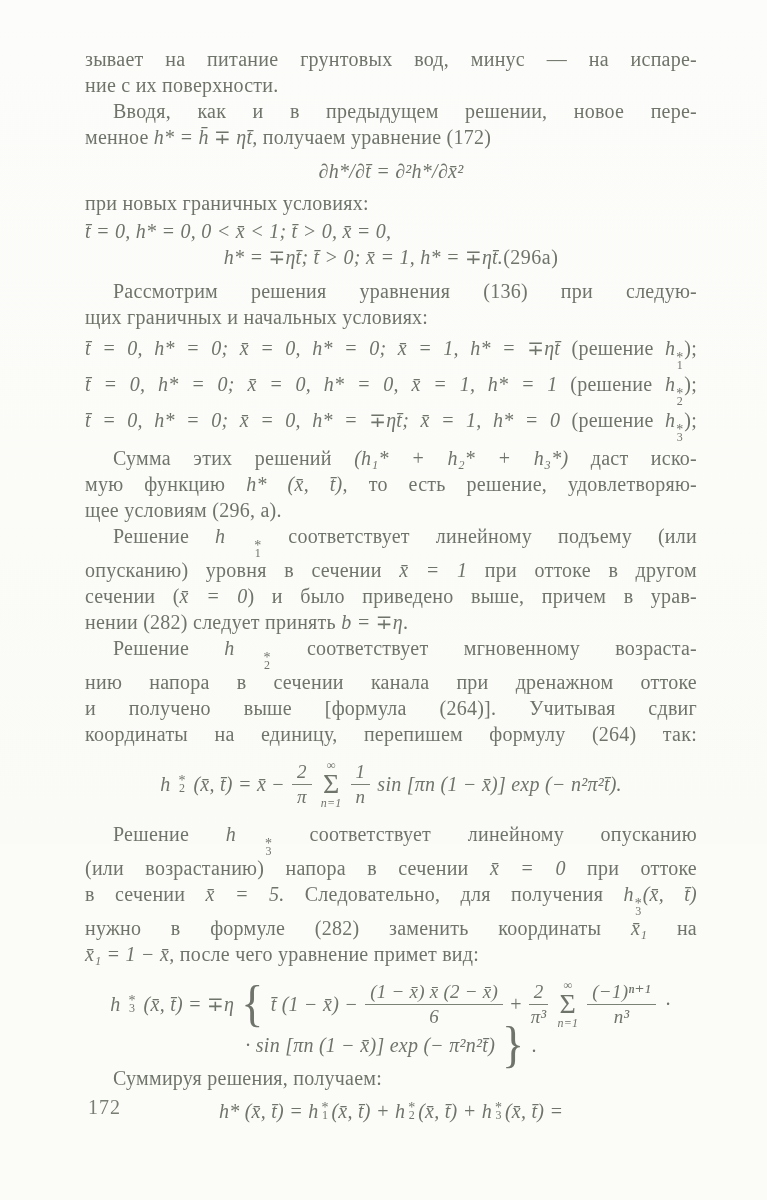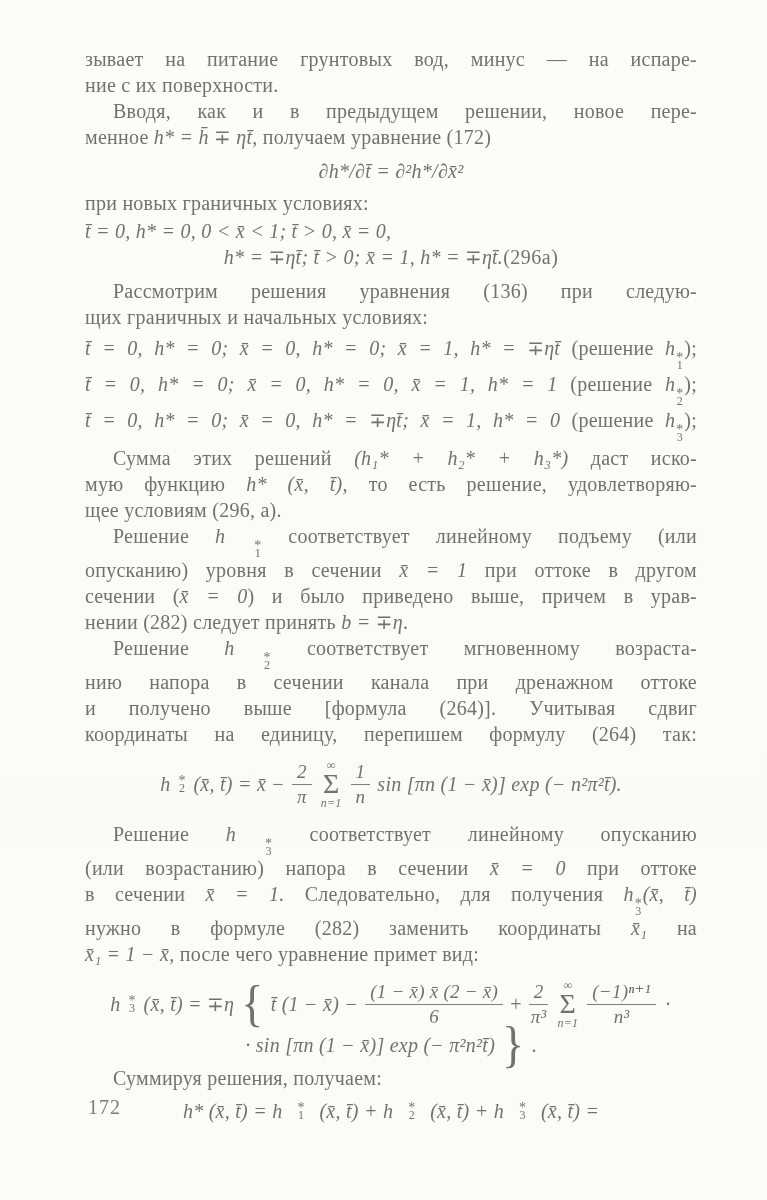--- a/index.html
+++ b/index.html
@@ -58,21 +58,21 @@
     justify-content: center;
     font-style: italic;
     font-size: 20px;
     line-height: 24px;
     gap: 7px;
   }
   .f-eq136 { margin: 9px 0 7px 0; align-items: center; }
   .f-264 { margin: 12px 0 12px 0; }
   .f-282a { margin: 12px 0 4px 0; }
   .f-282b { margin: 2px 0 8px 0; }
-  .f-sum { margin: 8px 0 0 0; gap: 14px; text-align: right; }
+  .f-sum { margin: 8px 0 0 0; gap: 2px; text-align: right; }
   .frac {
     display: inline-flex;
     flex-direction: column;
     align-items: center;
     font-size: 19px;
     line-height: 22px;
   }
   .frac .fn { padding: 0 5px 1px 5px; border-bottom: 1px solid #7c8175; }
   .frac .fd { padding-top: 1px; }
   .sum {
@@ -199,21 +199,21 @@
         </span>
       <span class="it">sin [πn (1 − x̄)] exp (− n²π²t̄).</span>
     </div>
 
     <div>
       <div class="line j ind"><span class="rm">Решение </span><span class="it">h</span><span class="stk">
             <span class="st">*</span>
             <span>3</span>
           </span><span class="rm"> соответствует линейному опусканию</span></div>
       <div class="line j"><span class="rm">(или возрастанию) напора в сечении </span><span class="it">x̄ = 0</span><span class="rm"> при оттоке</span></div>
-      <div class="line j"><span class="rm">в сечении </span><span class="it">x̄ = 1.</span><span class="rm"> Следовательно, для получения </span><span class="it">h</span><span class="stk">
+      <div class="line j"><span class="rm">в сечении </span><span class="it">x̄ = 5.</span><span class="rm"> Следовательно, для получения </span><span class="it">h</span><span class="stk">
             <span class="st">*</span>
             <span>3</span>
           </span><span class="it">(x̄, t̄)</span></div>
       <div class="line j"><span class="rm">нужно в формуле (282)  заменить координаты </span><span class="it">x̄₁</span><span class="rm"> на</span></div>
       <div class="line"><span class="it">x̄₁ = 1 − x̄,</span><span class="rm"> после чего уравнение примет вид:</span></div>
     </div>
 
     <div class="formula f-282a">
       <span class="it">h</span>
         <span class="stk">

